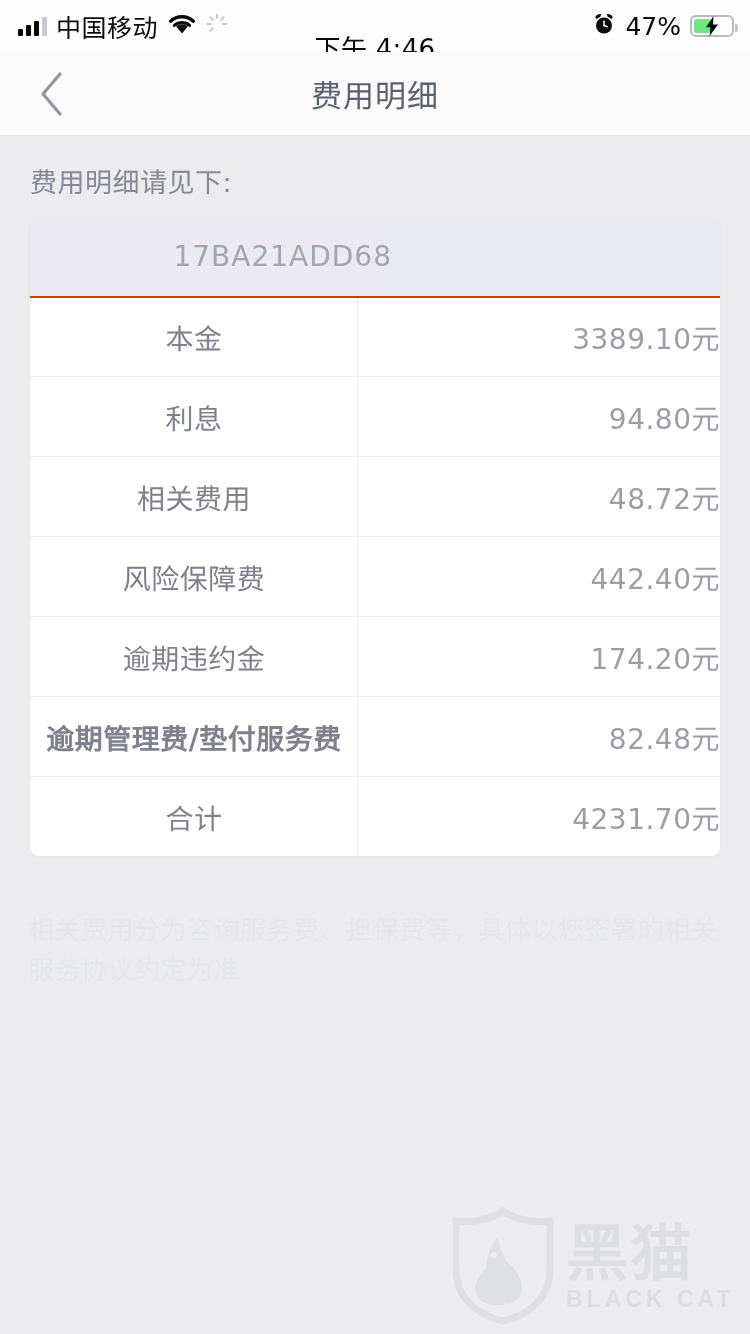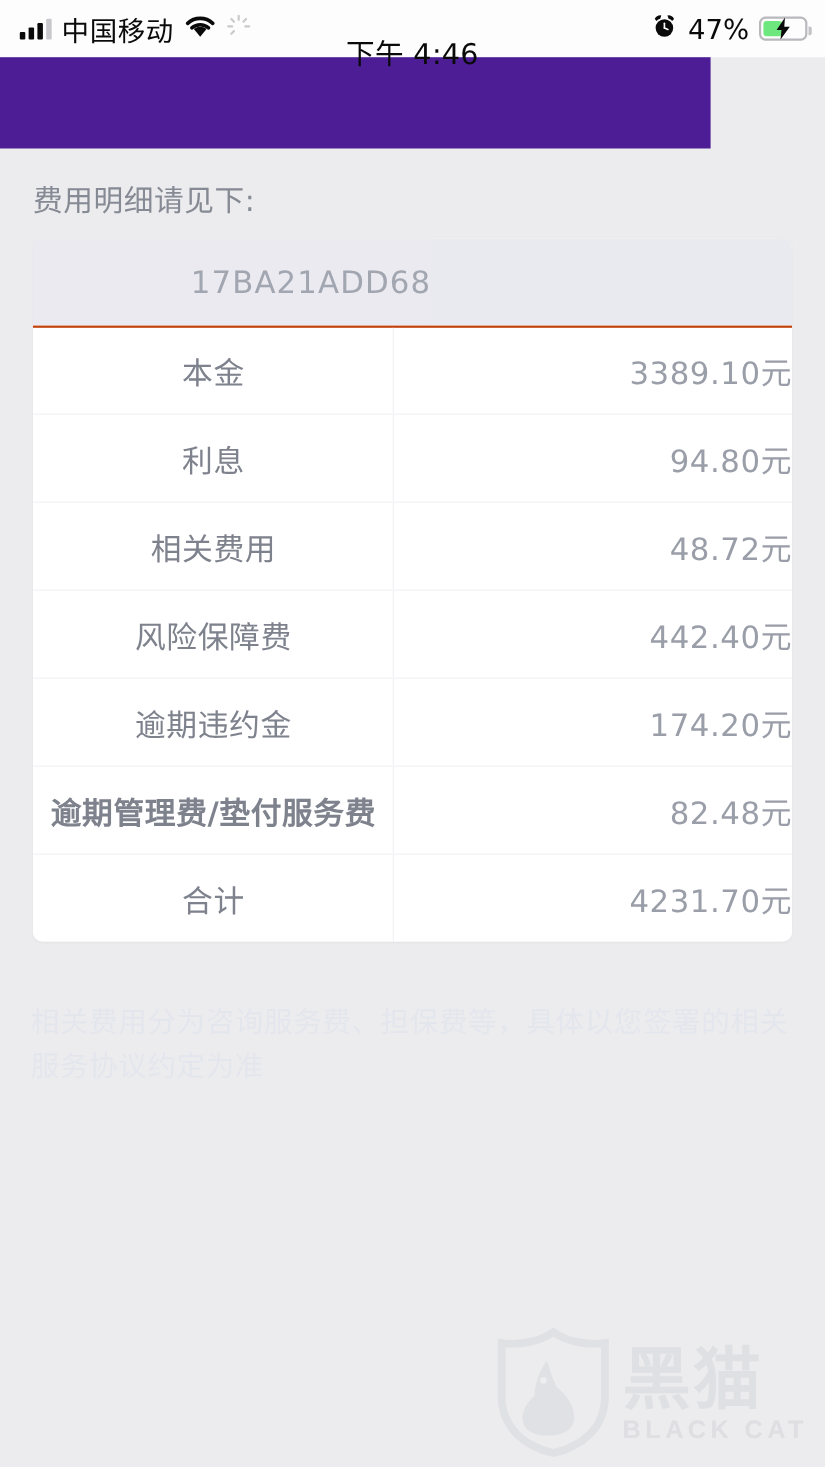--- a/index.html
+++ b/index.html
@@ -6,21 +6,21 @@
   * { margin:0; padding:0; box-sizing:border-box; }
   html, body {
     width:750px; height:1334px;
     font-family:"Liberation Sans","DejaVu Sans",sans-serif;
     background:#ececee;
     overflow:hidden;
   }
   #screen {
     position:relative;
     width:646px; height:1334px;
-    background:#4c1d95;
+    background:#fde047;
     padding-left:24px;
   }
 
   
   #status-bar {
     position:absolute; top:0; left:0;
     width:750px; height:52px;
     background:#fdfdfd;
     display:flex; align-items:center;
   }
@@ -229,20 +229,28 @@
       <span id="battery-percent">47%</span>
       <span class="battery-shell">
         <span class="battery-fill" style="width: 47%; background: rgb(110, 232, 126);"></span>
         <svg class="bolt-ico" width="16" height="20" viewBox="0 0 16 20">
           <path d="M9.6 0 L2 11.2 h4.4 L5.6 20 L14 8.4 H9 Z" fill="#0a0a0a"></path>
         </svg>
       </span>
     </div>
   </div>
 
+  <div id="nav-bar">
+    <div id="back-button">
+      <svg width="28" height="50" viewBox="0 0 28 50">
+        <polyline points="22,5 5,25 22,45" fill="none" stroke="#9096a2" stroke-width="3.2" stroke-linecap="round" stroke-linejoin="round"></polyline>
+      </svg>
+    </div>
+    <div id="nav-title">费用明细</div>
+  </div>
 
   <div id="content">
 
     <div id="intro-text">费用明细请见下:</div>
 
     <div id="fee-table">
 
       <div class="t-row header-row">
         <div class="t-cell-value">
           <span class="val-txt">17BA21ADD68</span>

